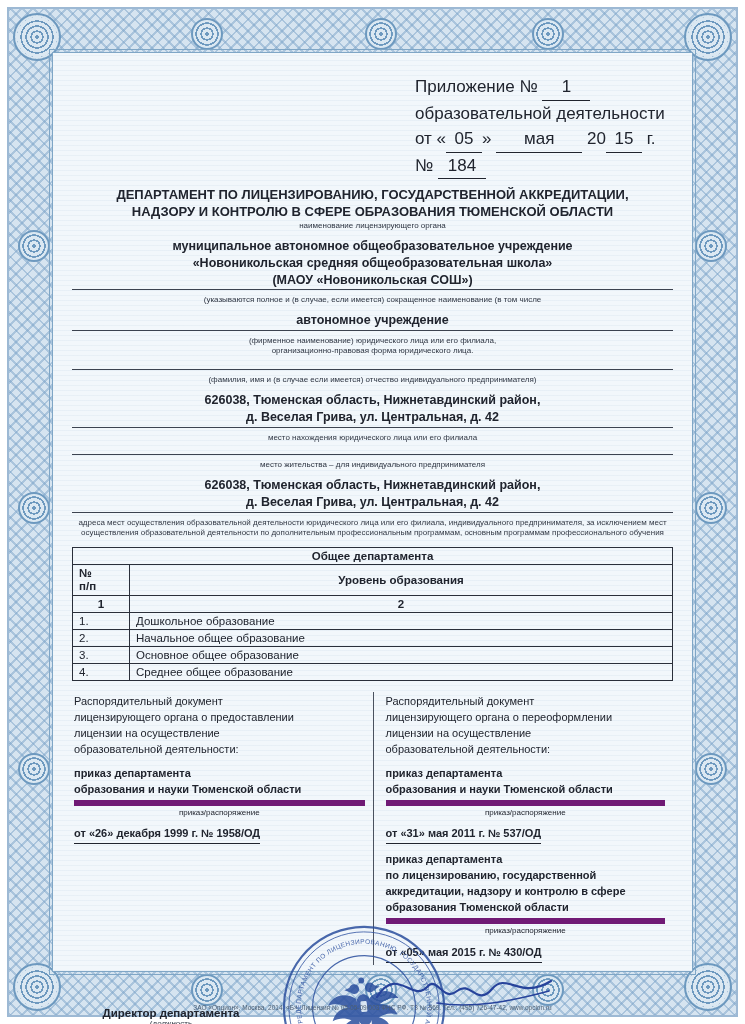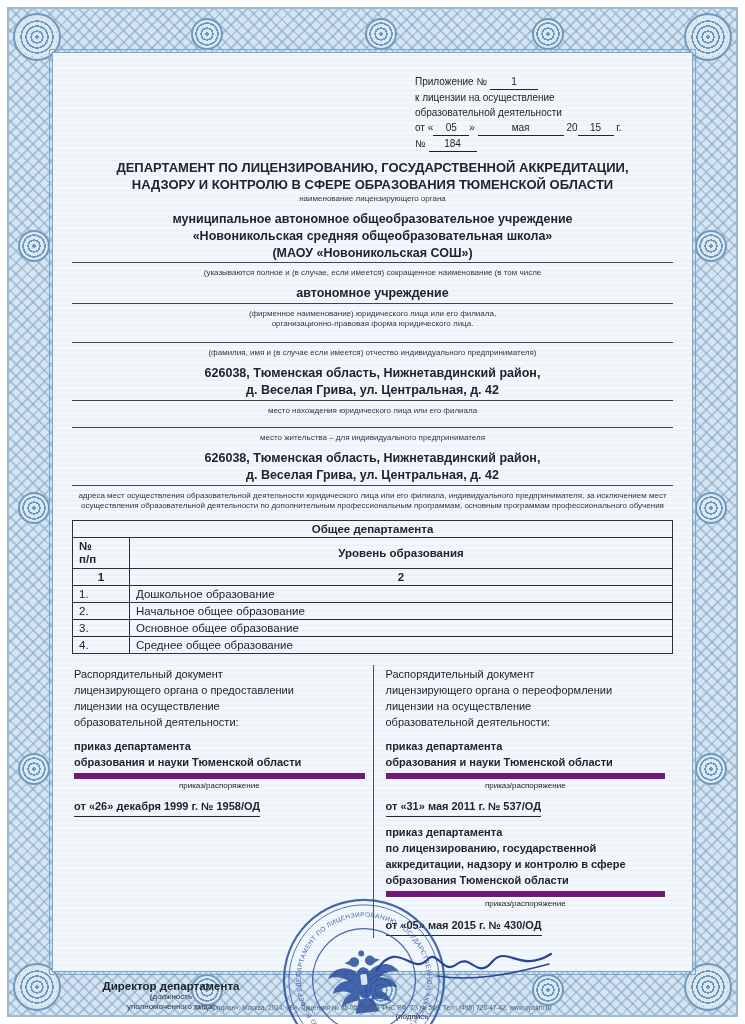--- a/index.html
+++ b/index.html
@@ -19,21 +19,21 @@
     background-image:repeating-linear-gradient(0deg, rgba(140,175,205,.10) 0 1px, transparent 1px 5px);
     border:1px solid #7fa6c6;outline:1px solid #7fa6c6;outline-offset:2px;}
 
   .content{position:absolute;inset:56px;padding:8px 16px;box-sizing:border-box;}
 
   .ml{white-space:pre-line;}
   .cap{font-size:8px;color:#2e3542;text-align:center;line-height:1.25;}
   .cap.line{border-top:1px solid #3c4350;padding-top:5px;margin-top:1px;}
 
   
-  .appendix{width:252px;margin-left:auto;margin-right:6px;font-size:10px;line-height:1.5;margin-top:10px;}
+  .appendix{width:252px;margin-left:auto;margin-right:6px;font-size:17px;line-height:1.5;margin-top:10px;}
   .fill{display:inline-block;text-align:center;border-bottom:1px solid #20242e;padding:0 4px;min-width:40px;}
   .fill.sm{min-width:28px;} .fill.md{min-width:78px;}
 
   .authority-title{font-weight:bold;font-size:13px;text-align:center;line-height:1.3;margin-top:8px;}
   .val{font-weight:bold;font-size:12.5px;text-align:center;line-height:1.35;}
   .sec{margin-top:7px;}
 
   
   table.levels{width:100%;border-collapse:collapse;margin-top:9px;font-size:11.5px;}
   table.levels td{border:1px solid #2a2f3a;padding:2px 6px;}
@@ -91,21 +91,20 @@
   </div>
   <div class="paper"></div>
 
   <div class="content">
 
     <div class="appendix">
       <div>
         <span>Приложение №</span>
         <span class="fill">1</span>
       </div>
-      <div>к лицензии на осуществление</div>
       <div>образовательной деятельности</div>
       <div>
         <span>от «</span><span class="fill sm">05</span><span>»</span>
         <span class="fill md">мая</span>
         <span>20</span><span class="fill sm">15</span>
         <span>г.</span>
       </div>
       <div>
         <span>№</span>
         <span class="fill">184</span>

